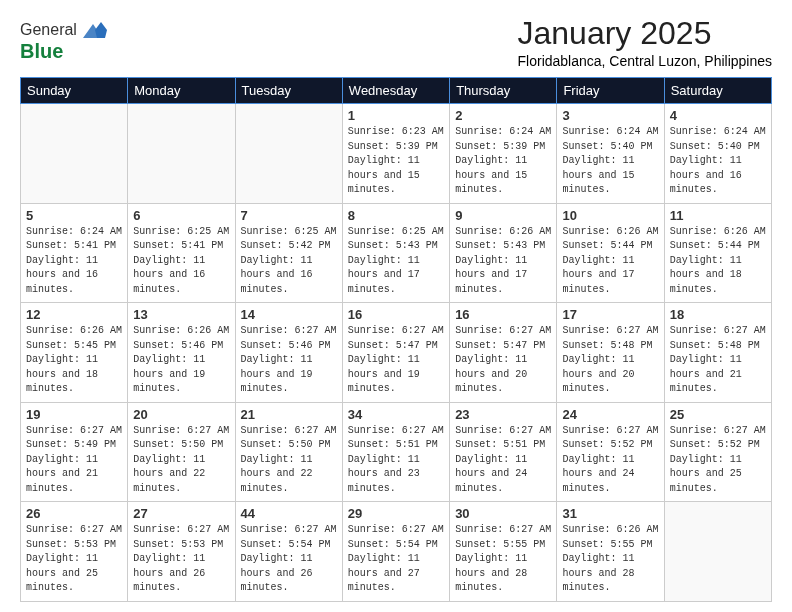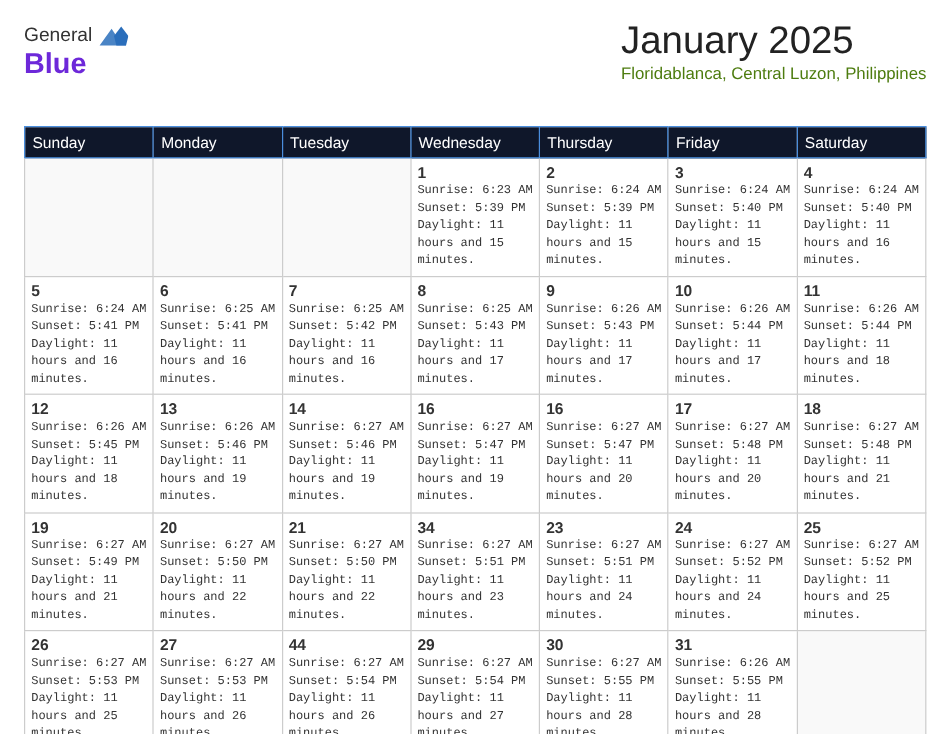--- a/index.html
+++ b/index.html
@@ -9,21 +9,20 @@
       width: 792px;
       height: 612px;
       overflow: hidden;
     }
     .page {
       width: 792px;
       height: 612px;
       padding: 16px 20px 10px 20px;
       display: flex;
       flex-direction: column;
-      gap: 28px;
     }
     .header {
       display: flex;
       align-items: flex-start;
       justify-content: space-between;
       margin-bottom: 8px;
     }
     .logo {
       display: flex;
       align-items: center;
@@ -40,21 +39,21 @@
       text-align: left;
     }
     .month-year {
       font-size: 32px;
       font-weight: normal;
       color: #222;
       line-height: 1.1;
     }
     .location {
       font-size: 14px;
-      color: #4d7c0f;
+      color: #000000;
       margin-top: 2px;
     }
     .calendar {
       flex: 1;
       border: 1px solid #ccc;
       border-collapse: collapse;
       width: 100%;
       table-layout: fixed;
     }
     .calendar th {
@@ -97,21 +96,21 @@
   <div class="header">
     <div class="logo">
       <div style="display:flex;flex-direction:column;align-items:flex-start;">
         <div style="display:flex;align-items:center;">
           <span class="logo-general">General</span>
           <svg class="logo-icon" viewBox="0 0 28 28">
             <polygon points="4,22 14,8 18,14 22,10 26,22" fill="#2a6ebb" opacity="0.85"></polygon>
             <polygon points="16,14 22,6 28,14 26,22 18,22" fill="#2a6ebb"></polygon>
           </svg>
         </div>
-        <span class="logo-blue" style="font-size:24px;font-weight:bold;color:#6d28d9;margin-top:-4px;">Blue</span>
+        <span class="logo-blue" style="font-size:20px;font-weight:bold;color:#15803d;margin-top:-4px;">Blue</span>
       </div>
     </div>
     <div class="title-block">
       <div class="month-year">January 2025</div>
       <div class="location">Floridablanca, Central Luzon, Philippines</div>
     </div>
   </div>
 
   <table class="calendar">
     <thead>

